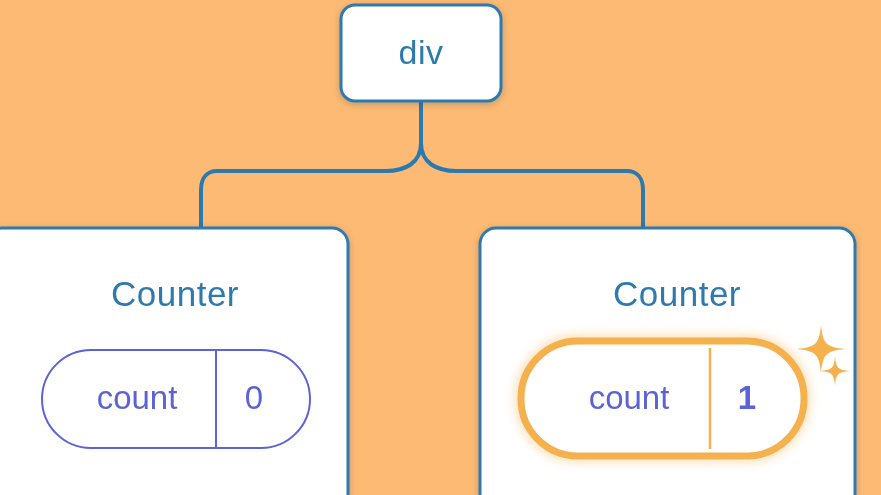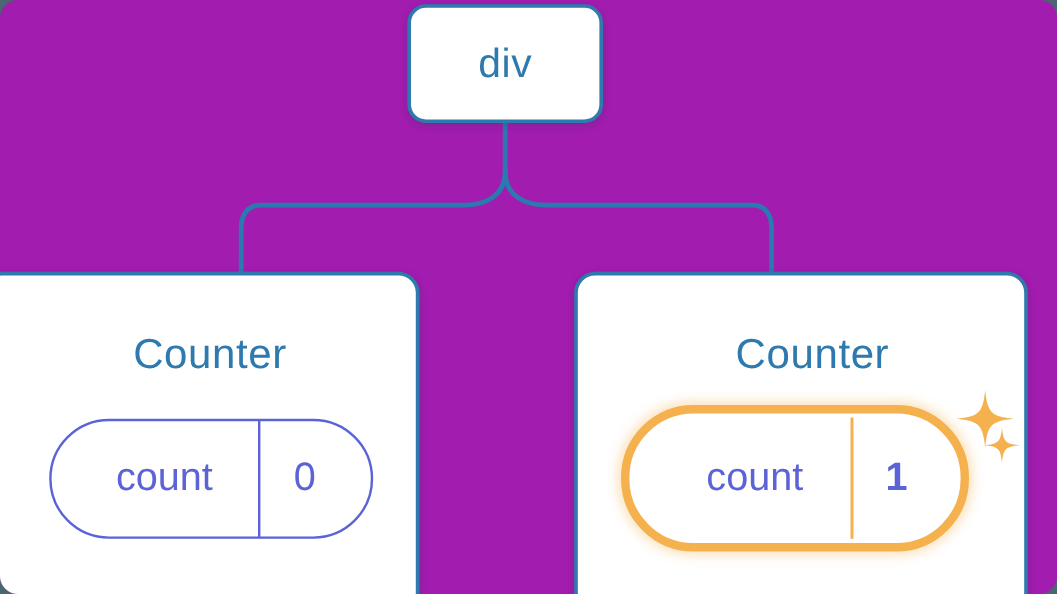--- a/index.html
+++ b/index.html
@@ -47,21 +47,21 @@
   .pill-text.bold {
     font-weight: bold;
   }
   .pill-text.orange-ctx {
     fill: #5b63d6;
   }
 </style>
 </head>
 <body style="background: rgb(74, 102, 112);">
 
-<div id="stage" style="background: #a21caf; border-radius: 15px;">
+<div id="stage" style="background: #fdba74;">
 
   <svg width="881" height="495" viewBox="0 0 881 495">
 
     <defs>
       <filter id="soft-shadow" x="-30%" y="-30%" width="160%" height="160%">
         <feDropShadow dx="0" dy="2" stdDeviation="3" flood-color="#203038" flood-opacity="0.25"></feDropShadow>
       </filter>
       <filter id="glow-blur" x="-60%" y="-60%" width="220%" height="220%">
         <feGaussianBlur stdDeviation="5"></feGaussianBlur>
       </filter>

